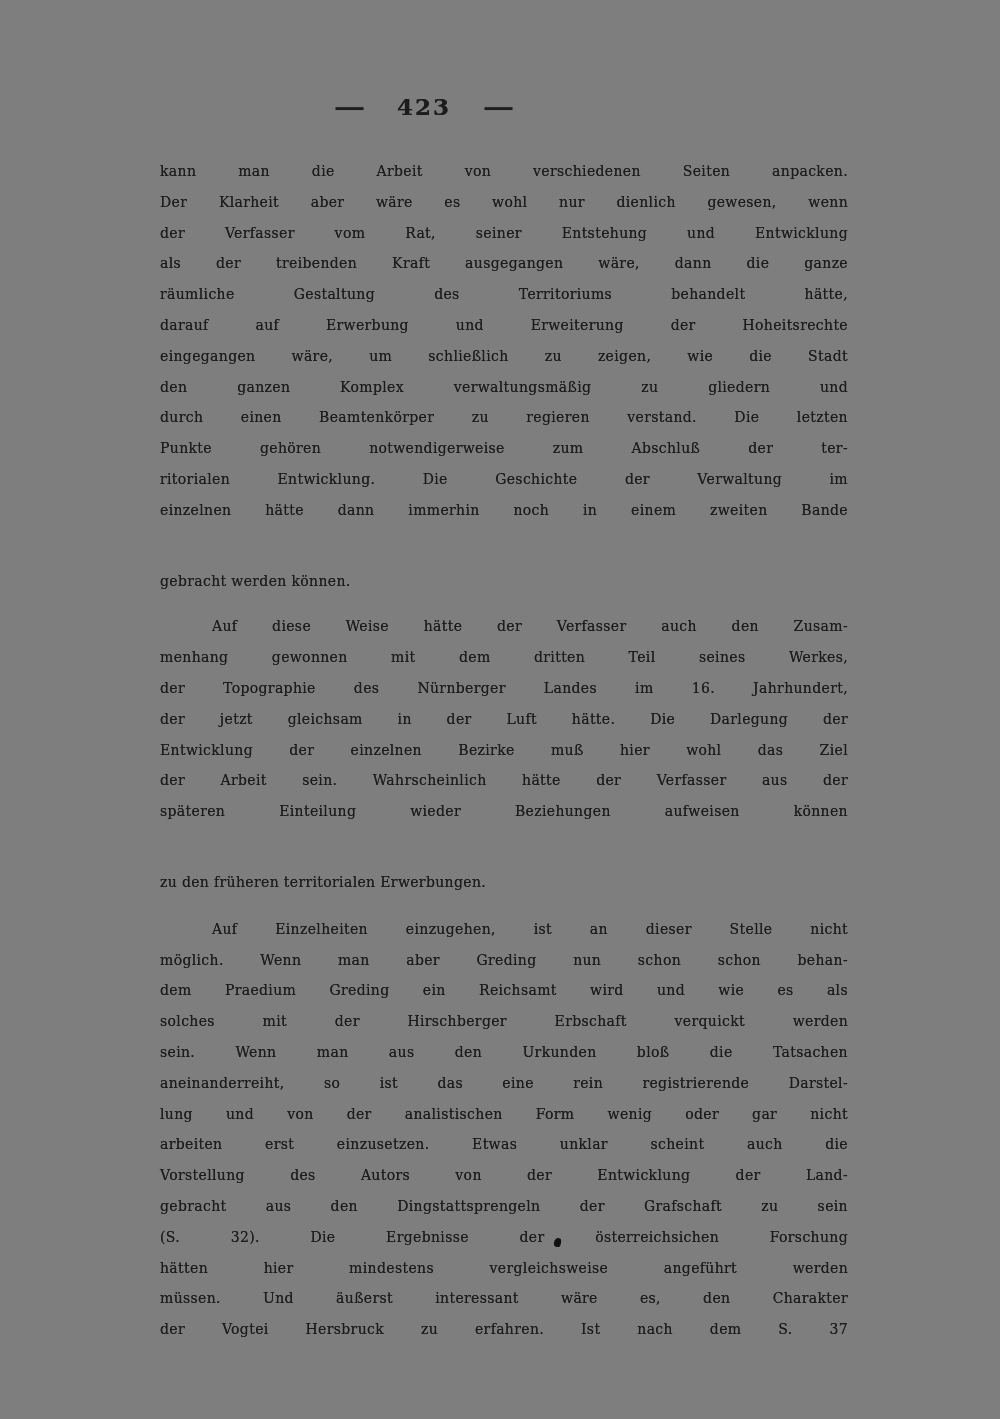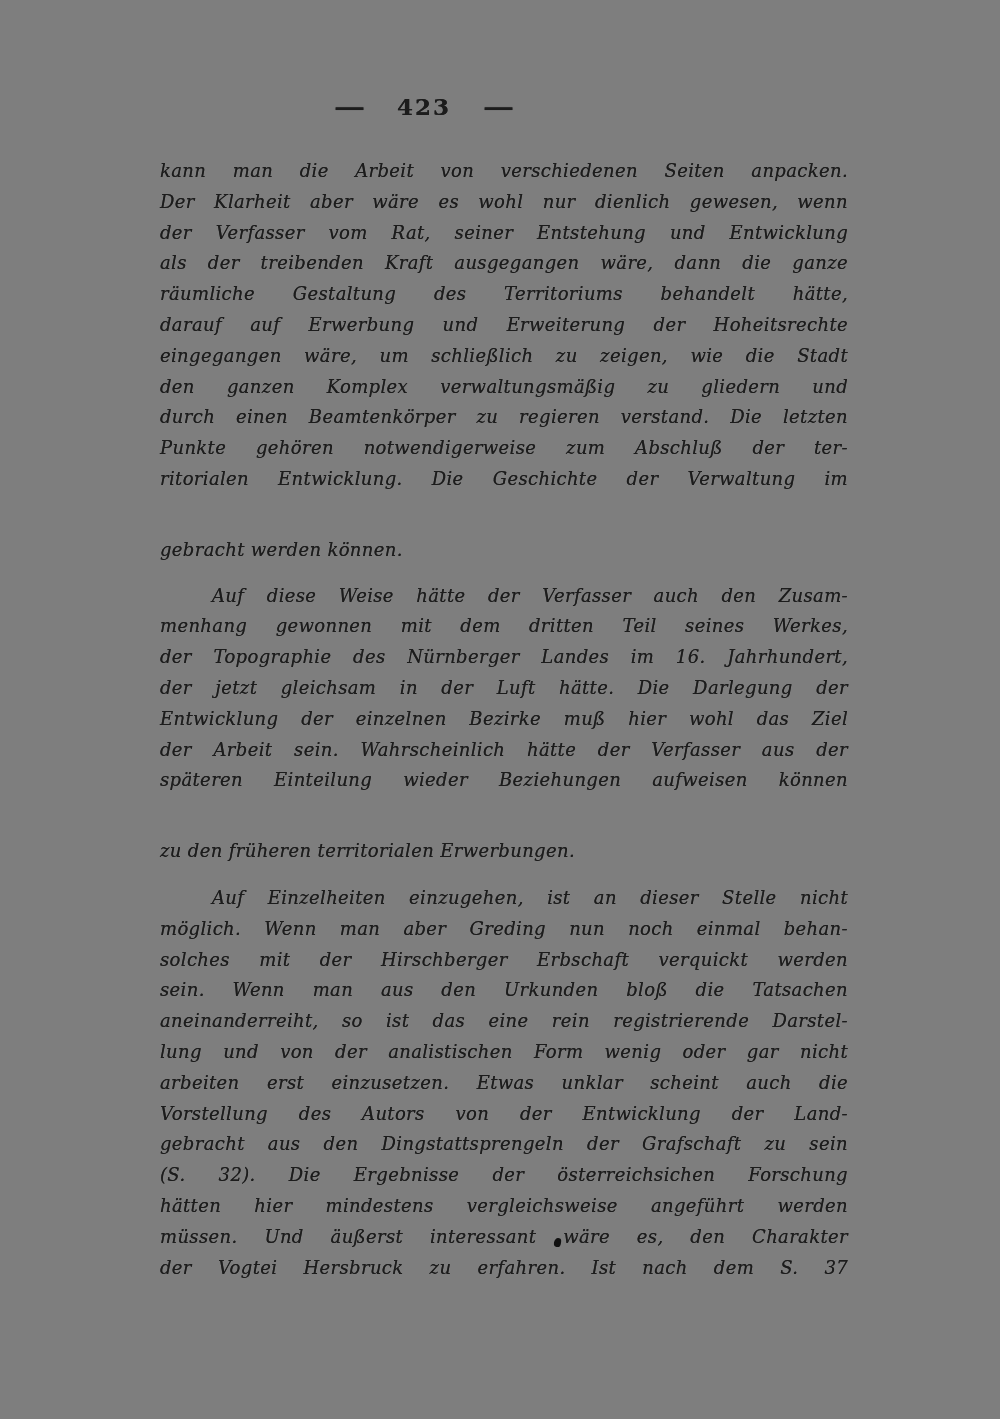--- a/index.html
+++ b/index.html
@@ -51,28 +51,27 @@
   .para {
     margin: 0;
   }
   .para + .para {
     margin-top: 15px;
   }
   .para.p3 {
     margin-top: 16px;
   }
   .line {
-    font-size: 18px;
+    font-size: 14px;
     line-height: 30.8px;
     letter-spacing: 0.35px;
     text-align: justify;
     text-align-last: justify;
     text-shadow: 0 0 0.6px rgba(15,15,15,0.7);
     white-space: normal;
-    font-style: italic;
   }
   .para.indent .line:first-child {
     text-indent: 52px;
   }
   .para.end-short .line:last-child {
     text-align-last: left;
     margin-top: 40px;
   }
   
   .blot {
@@ -104,37 +103,39 @@
         <div class="line">Der Klarheit aber wäre es wohl nur dienlich gewesen, wenn</div>
         <div class="line">der Verfasser vom Rat, seiner Entstehung und Entwicklung</div>
         <div class="line">als der treibenden Kraft ausgegangen wäre, dann die ganze</div>
         <div class="line">räumliche Gestaltung des Territoriums behandelt hätte,</div>
         <div class="line">darauf auf Erwerbung und Erweiterung der Hoheitsrechte</div>
         <div class="line">eingegangen wäre, um schließlich zu zeigen, wie die Stadt</div>
         <div class="line">den ganzen Komplex verwaltungsmäßig zu gliedern und</div>
         <div class="line">durch einen Beamtenkörper zu regieren verstand. Die letzten</div>
         <div class="line">Punkte gehören notwendigerweise zum Abschluß der ter-</div>
         <div class="line">ritorialen Entwicklung.  Die Geschichte der Verwaltung im</div>
+        <div class="line">einzelnen hätte dann immerhin noch in einem zweiten Bande</div>
         <div class="line">gebracht werden können.</div>
       </div>
 
     <div class="para p2 indent end-short">
         <div class="line">Auf diese Weise hätte der Verfasser auch den Zusam-</div>
         <div class="line">menhang gewonnen mit dem dritten Teil seines Werkes,</div>
         <div class="line">der Topographie des Nürnberger Landes im 16. Jahrhundert,</div>
         <div class="line">der jetzt gleichsam in der Luft hätte.  Die Darlegung der</div>
         <div class="line">Entwicklung der einzelnen Bezirke muß hier wohl das Ziel</div>
         <div class="line">der Arbeit sein.  Wahrscheinlich hätte der Verfasser aus der</div>
         <div class="line">späteren Einteilung wieder Beziehungen aufweisen können</div>
         <div class="line">zu den früheren territorialen Erwerbungen.</div>
       </div>
 
     <div class="para p3 indent">
         <div class="line">Auf Einzelheiten einzugehen, ist an dieser Stelle nicht</div>
-        <div class="line">möglich.  Wenn man aber Greding nun noch einmal behan-</div>
+        <div class="line">möglich.  Wenn man aber Greding nun schon schon behan-</div>
+        <div class="line">dem Praedium Greding ein Reichsamt wird und wie es als</div>
         <div class="line">solches mit der Hirschberger Erbschaft verquickt werden</div>
         <div class="line">sein.  Wenn man aus den Urkunden bloß die Tatsachen</div>
         <div class="line">aneinanderreiht, so ist das eine rein registrierende Darstel-</div>
         <div class="line">lung und von der analistischen Form wenig oder gar nicht</div>
         <div class="line">arbeiten erst einzusetzen.  Etwas unklar scheint auch die</div>
         <div class="line">Vorstellung des Autors von der Entwicklung der Land-</div>
         <div class="line">gebracht aus den Dingstattsprengeln der Grafschaft zu sein</div>
         <div class="line">(S. 32).  Die Ergebnisse der österreichsichen Forschung</div>
         <div class="line">hätten hier mindestens vergleichsweise angeführt werden</div>
         <div class="line">müssen.  Und äußerst interessant wäre es, den Charakter</div>

